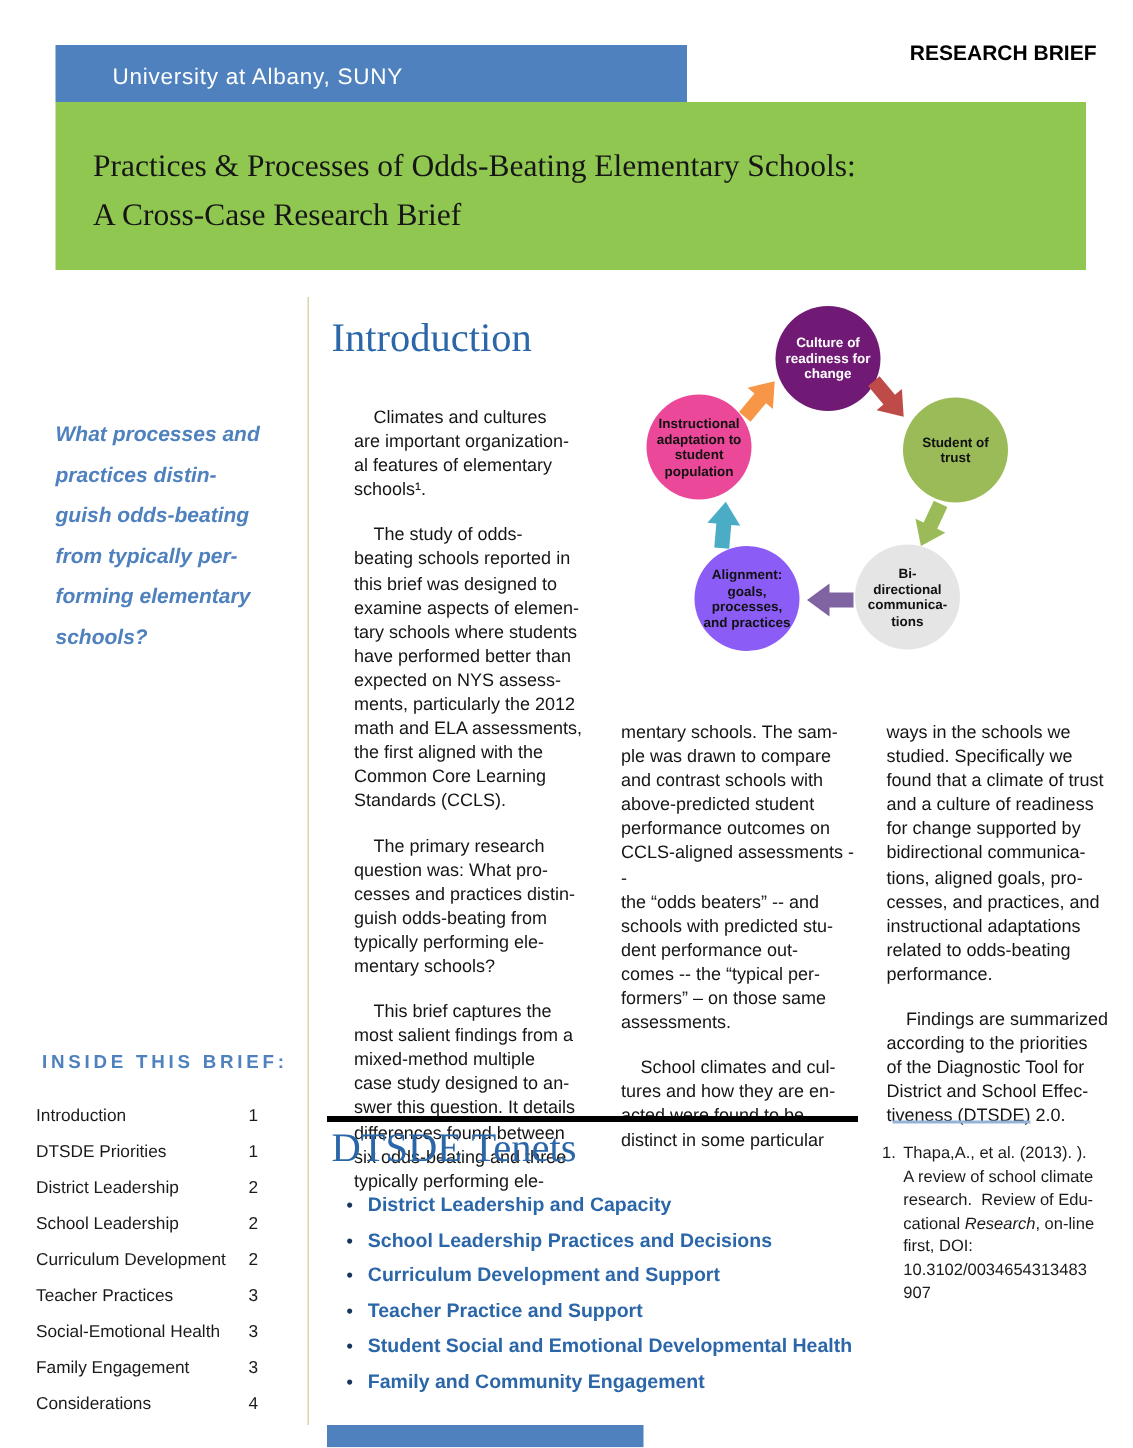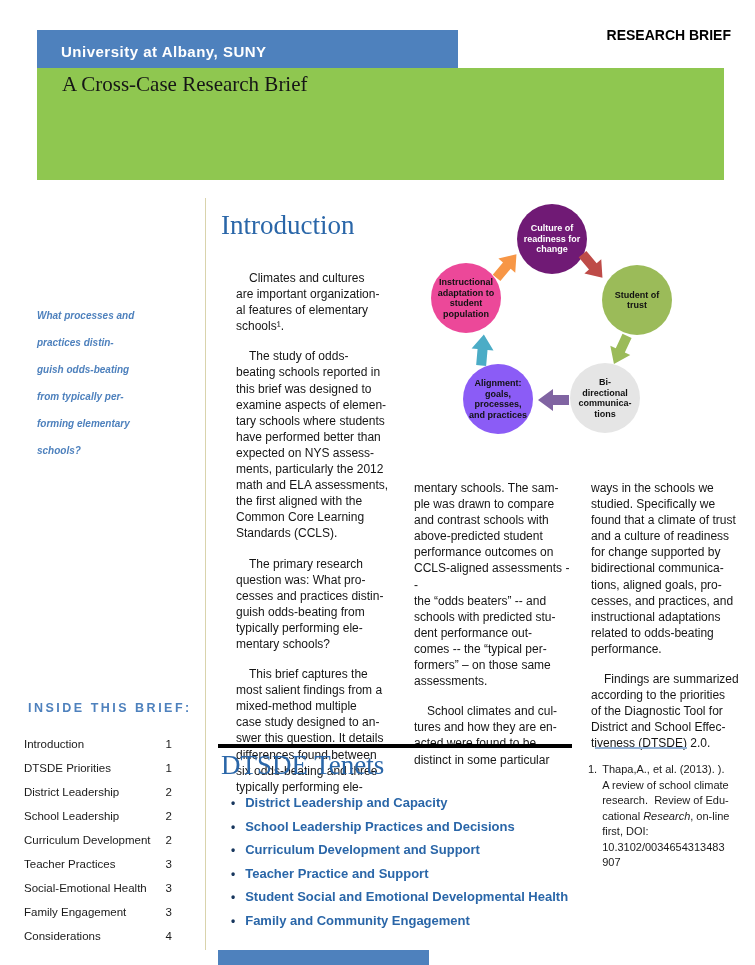--- a/index.html
+++ b/index.html
@@ -14,29 +14,29 @@
   #page{
     position:relative;width:755px;height:965px;background:#fff;overflow:hidden;
     font-family:"Liberation Sans",sans-serif;color:var(--body-text);
   }
   .abs{position:absolute;}
 
   
   #research-brief{top:27px;right:24px;font-size:14px;font-weight:bold;color:#000;}
   #blue-banner{left:37px;top:30px;width:421px;height:38px;background:var(--banner-blue);
     display:flex;align-items:flex-end;}
-  #org-name{color:#fff;font-weight:bold;font-size:15px;letter-spacing:.5px;padding:0 0 8px 24px;}
+  #org-name{color:#fff;font-weight:normal;font-size:15px;letter-spacing:.5px;padding:0 0 8px 38px;}
   #green-box{left:37px;top:68px;width:687px;height:112px;background:var(--title-green);}
   .title-line{font-family:"Liberation Serif",serif;font-size:21px;color:#161616;
     padding-left:25px;line-height:33px;}
   #title-line1{margin-top:26px;}
 
   
   #sidebar-question{left:37px;top:276px;width:165px;color:var(--banner-blue);
-    font-size:10px;font-weight:bold;font-style:italic;line-height:27px;white-space:pre-line;margin-top:26px;}
+    font-size:14px;font-weight:bold;font-style:italic;line-height:27px;white-space:pre-line;}
   #v-divider{left:205px;top:198px;width:1px;height:752px;background:var(--divider-tan);}
   #toc-title{left:28px;top:701px;font-size:12.5px;font-weight:bold;color:var(--banner-blue);
     letter-spacing:2.5px;}
   #toc-list{left:24px;top:737px;width:150px;}
   .toc-row{display:flex;justify-content:space-between;font-size:11.5px;
     line-height:14px;margin-bottom:10px;}
   .toc-page{padding-right:2px;}
 
   
   #intro-heading{left:221px;top:210px;font-family:"Liberation Serif",serif;
@@ -79,20 +79,21 @@
 
 <div id="page">
 
   <div id="research-brief" class="abs">RESEARCH BRIEF</div>
 
   <div id="blue-banner" class="abs">
     <span id="org-name">University at Albany, SUNY</span>
   </div>
 
   <div id="green-box" class="abs">
+    <div id="title-line1" class="title-line">Practices &amp; Processes of Odds-Beating Elementary Schools:</div>
     <div id="title-line2" class="title-line">A Cross-Case Research Brief</div>
   </div>
 
   <div id="sidebar-question" class="abs">What processes and
 practices distin-
 guish odds-beating
 from typically per-
 forming elementary
 schools?</div>
 

